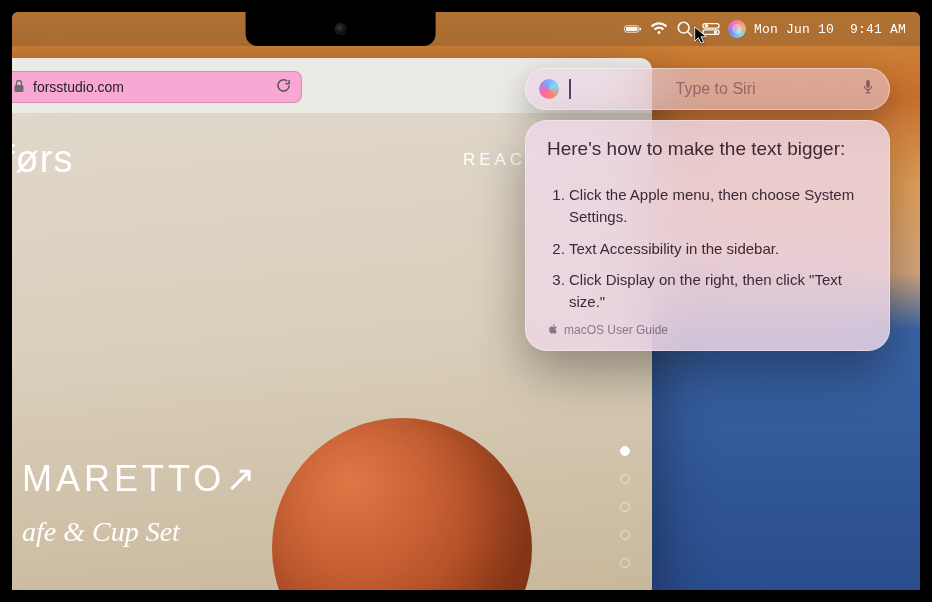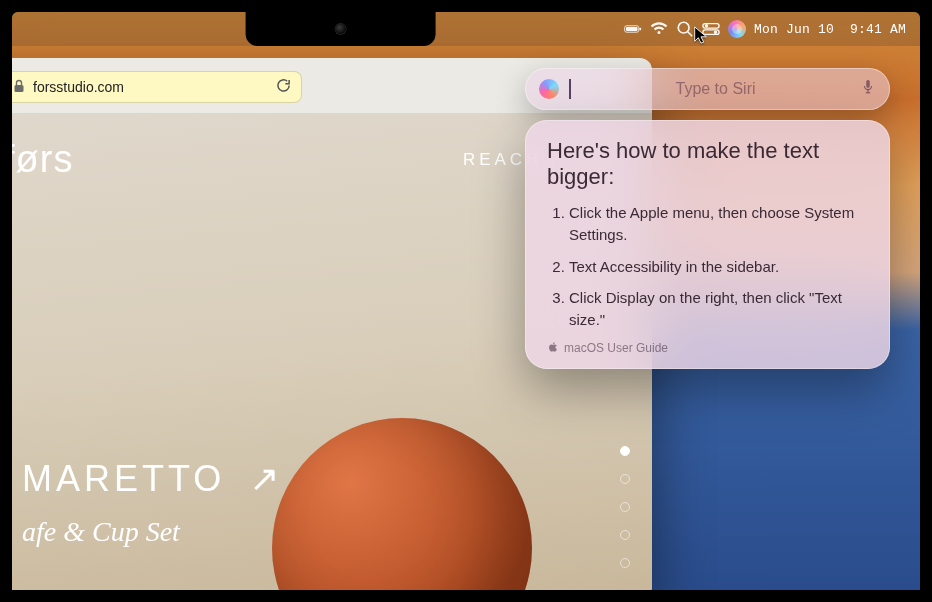--- a/index.html
+++ b/index.html
@@ -97,21 +97,21 @@
       height: 56px;
       border-bottom: 1px solid rgba(0,0,0,0.08);
       display: flex;
       align-items: flex-end;
       padding: 0 0 10px 190px;
     }
     .address {
       height: 32px;
       width: 300px;
       border-radius: 8px;
-      background: #fef9c3;
+      background: #f9a8d4;
       border: 1px solid rgba(0,0,0,0.15);
       display:flex; align-items:center;
       padding: 0 10px;
       gap: 8px;
       font-size: 14px;
       color: #222;
     }
     .address .lock { color:#6b6b6b; }
     .address .refresh { margin-left: auto; color:#555; }
     .site {
@@ -125,21 +125,21 @@
       display:flex; align-items:center; justify-content:space-between;
       color: #fff;
     }
     .logo { font-size: 38px; font-weight: 300; letter-spacing: 1px; }
     .navlinks { display:flex; gap: 40px; font-size: 17px; letter-spacing: 4px; font-weight: 400; }
     .navlinks span { display:flex; align-items:center; gap: 6px; }
     .hero {
       position:absolute; bottom: 50px; left: 210px;
       color:#fff;
     }
-    .hero h1 { font-size: 36px; font-weight: 300; letter-spacing: 4px; display:flex; gap:24px; align-items:flex-start; }
+    .hero h1 { font-size: 36px; font-weight: 300; letter-spacing: 4px; display:flex; gap:0; align-items:flex-start; }
     .hero p { font-size: 28px; font-style: italic; font-weight: 300; margin-top: 16px; font-family: Georgia, serif; }
     .dots {
       position:absolute; right: 22px; bottom: 30px;
       display:flex; flex-direction:column; gap: 18px;
     }
     .dot {
       width: 10px; height: 10px; border-radius: 50%;
       border: 1.5px solid #fff8;
     }
     .dot.active { background:#fff; border-color:#fff; }
@@ -184,21 +184,21 @@
       width: 365px;
       border-radius: 22px;
       background: rgba(238,215,230,0.82);
       backdrop-filter: blur(30px);
       box-shadow: 0 20px 50px rgba(0,0,0,0.35), inset 0 0 0 1px rgba(255,255,255,0.35);
       padding: 18px 22px 14px;
       color: #3a2a35;
       z-index: 300;
       font-size: 15px;
     }
-    .siri-card h3 { font-weight: 400; font-size: 22px; margin-bottom: 12px; }
+    .siri-card h3 { font-weight: 400; font-size: 19px; margin-bottom: 24px; }
     .siri-card ol { padding-left: 22px; }
     .siri-card li { margin-bottom: 10px; line-height: 1.45; }
     .siri-source {
       margin-top: 6px;
       display:flex; align-items:center; gap: 6px;
       color: rgba(60,40,55,0.55); font-size: 12px;
     }
     .siri-source svg { width:11px; height:11px; }
   </style>
 </head>

